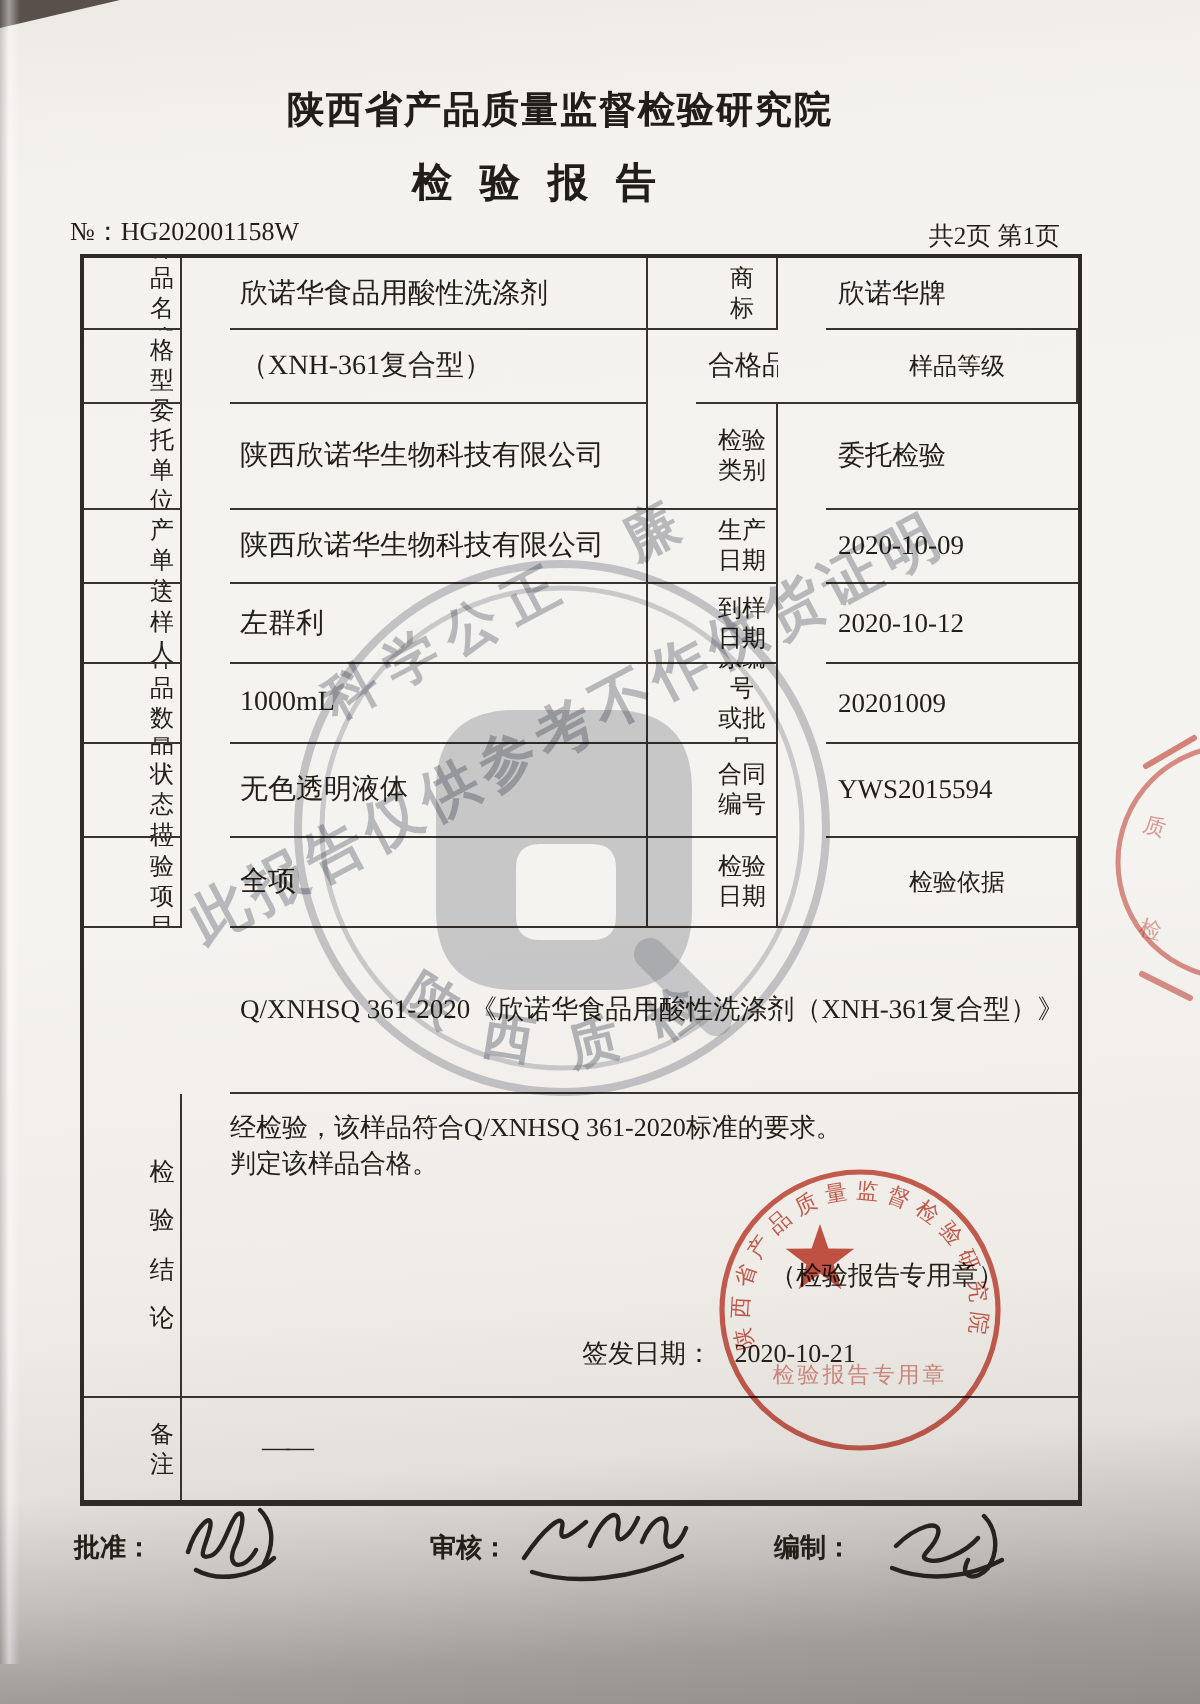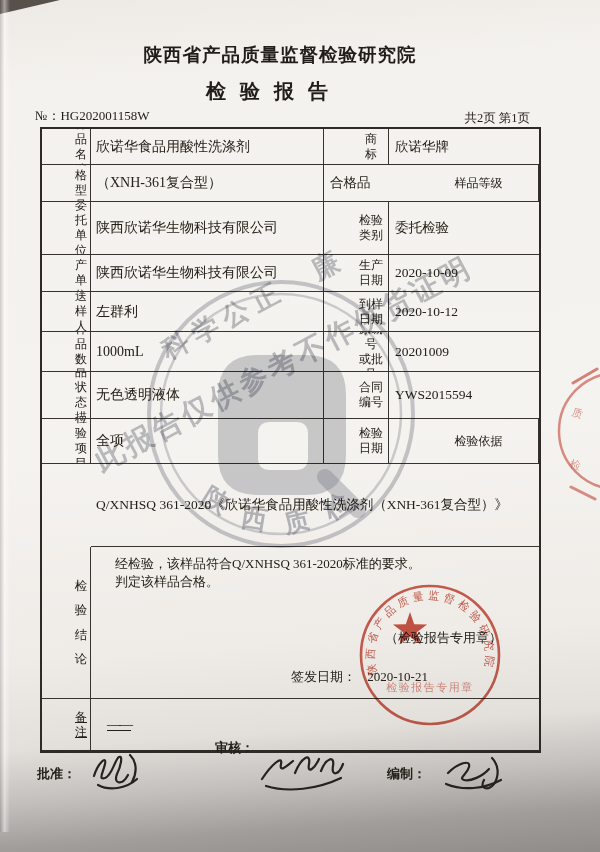--- a/index.html
+++ b/index.html
@@ -13,24 +13,24 @@
   #reportTitle{left:0;top:78px;width:548px;text-align:center;font-size:20px;font-weight:bold;letter-spacing:14px;}
   #reportNo{left:35px;top:107px;font-size:13px;}
   #pageInfo{left:420px;top:110px;width:110px;font-size:12.5px;text-align:right;}
   
   #grid{left:40px;top:127px;width:497px;height:621px;display:grid;
     grid-template-columns:49px 233px 65px 150px;
     grid-template-rows:36px 37px 53px 37px 40px 40px 47px 45px 83px 152px 51px;
     border:2px solid #2e2a26;border-bottom-width:3px;box-sizing:content-box;background:transparent;}
   .cell{border-right:1.2px solid #37332f;border-bottom:1.2px solid #37332f;display:flex;align-items:center;overflow:hidden;}
   .lab{justify-content:center;text-align:center;font-size:12px;white-space:pre-line;line-height:1.25;color:#242019;padding-left:30px;}
-  .val{padding-left:5px;font-size:14px;white-space:nowrap;color:#242019;}
+  .val{padding-left:5px;font-size:14px;white-space:nowrap;color:#242019;margin-left:24px;}
   .v4{font-size:13.5px;padding-left:6px;}
   .noR{border-right:none;}
-  .noB{border-bottom:none;text-decoration:underline;}
+  .noB{border-bottom:none;}
   .span3{grid-column:2/5;}
   .concl-label{line-height:1.95;font-size:12.5px;}
   .relcell{position:relative;display:block;}
   .ctext{position:absolute;font-size:13px;white-space:nowrap;color:#242019;}
   #remarkVal{font-size:14px;padding-left:16px;letter-spacing:-2px;}
   
   .sigLabel{font-size:13px;font-weight:bold;color:#242019;}
   
   .wm{font-weight:bold;color:rgba(138,142,155,0.55);mix-blend-mode:multiply;transform-origin:0 0;white-space:nowrap;}
   #wmSlogan{left:155px;top:336px;font-size:27px;letter-spacing:7px;transform:rotate(-28deg);}
@@ -115,21 +115,21 @@
   </div>
 
   <div class="abs sigLabel" style="left:37px;top:765px;">批准：</div>
   <svg class="abs" style="left:85px;top:746px;" width="64" height="48" viewBox="0 0 64 48">
     <g fill="none" stroke="#26221e" stroke-width="2.2" stroke-linecap="round">
       <path d="M9,30 C13,17 22,9 20,18 C18,27 13,34 20,32 C27,30 30,13 34,11 C38,9 36,20 32,28 C28,38 37,40 43,29"></path>
       <path d="M45,9 C51,15 53,25 47,36"></path>
       <path d="M13,39 C24,45 41,43 52,33"></path>
     </g>
   </svg>
-  <div class="abs sigLabel" style="left:215px;top:739px;">审核：</div>
+  <div class="abs sigLabel" style="left:215px;top:765px;">审核：</div>
   <svg class="abs" style="left:256px;top:744px;" width="92" height="50" viewBox="0 0 92 50">
     <g fill="none" stroke="#26221e" stroke-width="2.2" stroke-linecap="round">
       <path d="M6,35 C16,20 27,11 25,20 C23,29 31,22 37,17"></path>
       <path d="M39,29 C46,12 55,9 53,20 C51,31 59,24 63,15"></path>
       <path d="M65,27 C70,14 79,11 77,22 C75,33 83,31 87,20"></path>
       <path d="M10,42 C32,49 62,45 85,34"></path>
     </g>
   </svg>
   <div class="abs sigLabel" style="left:387px;top:765px;">编制：</div>
   <svg class="abs" style="left:438px;top:748px;" width="72" height="46" viewBox="0 0 72 46">

